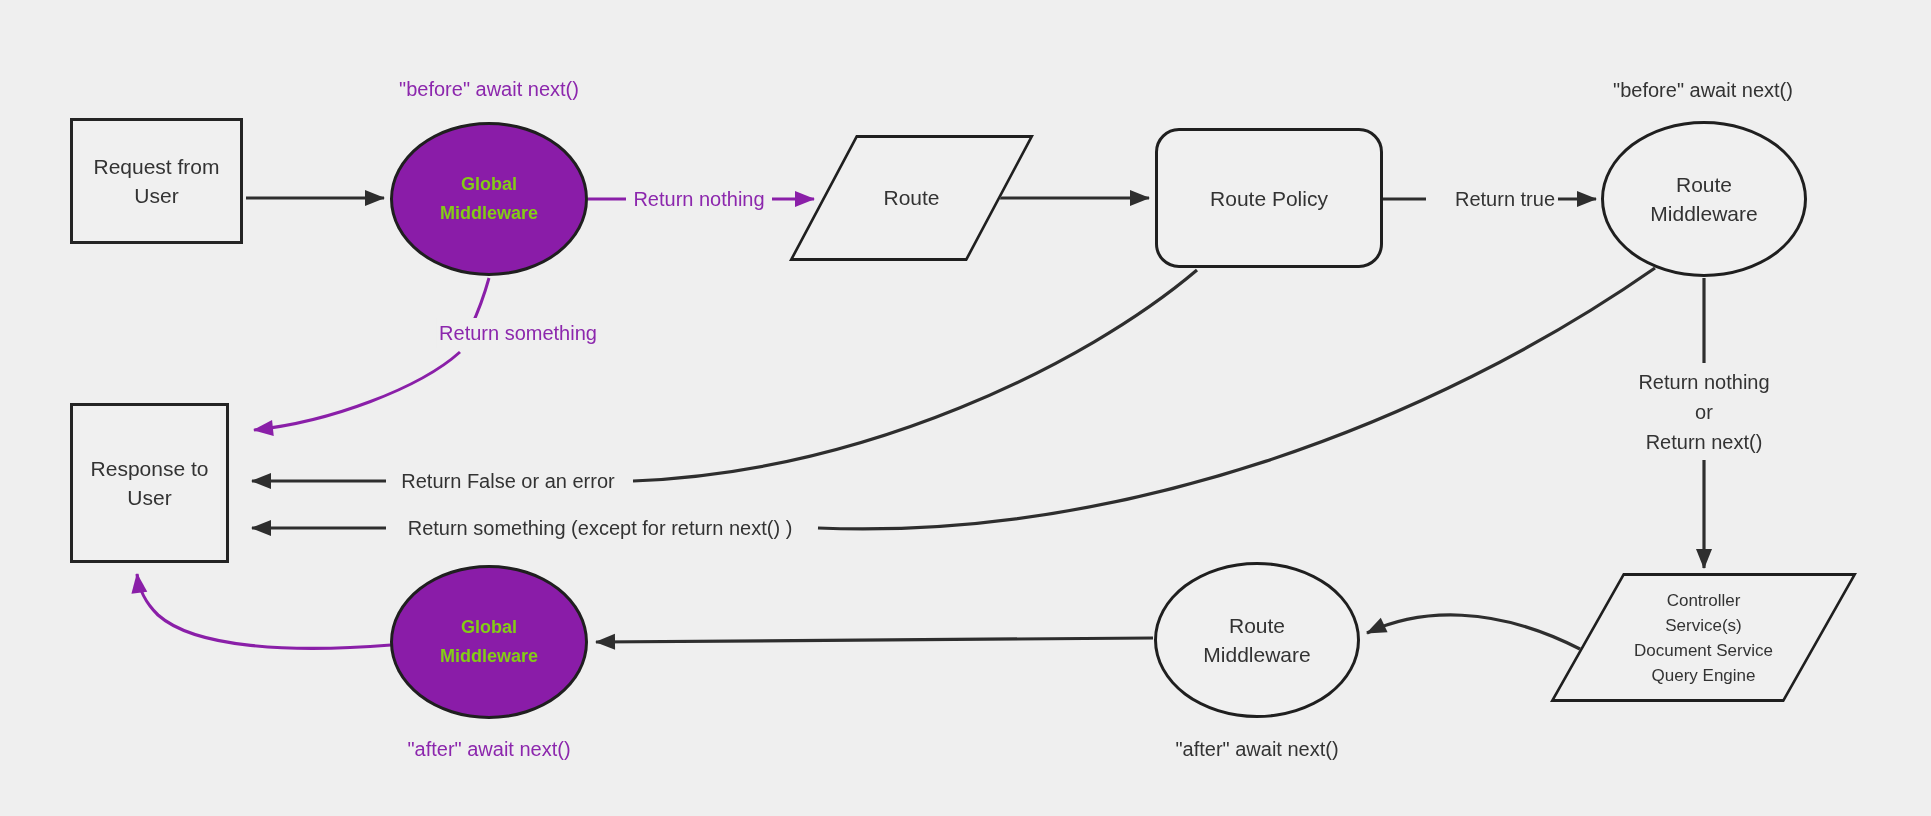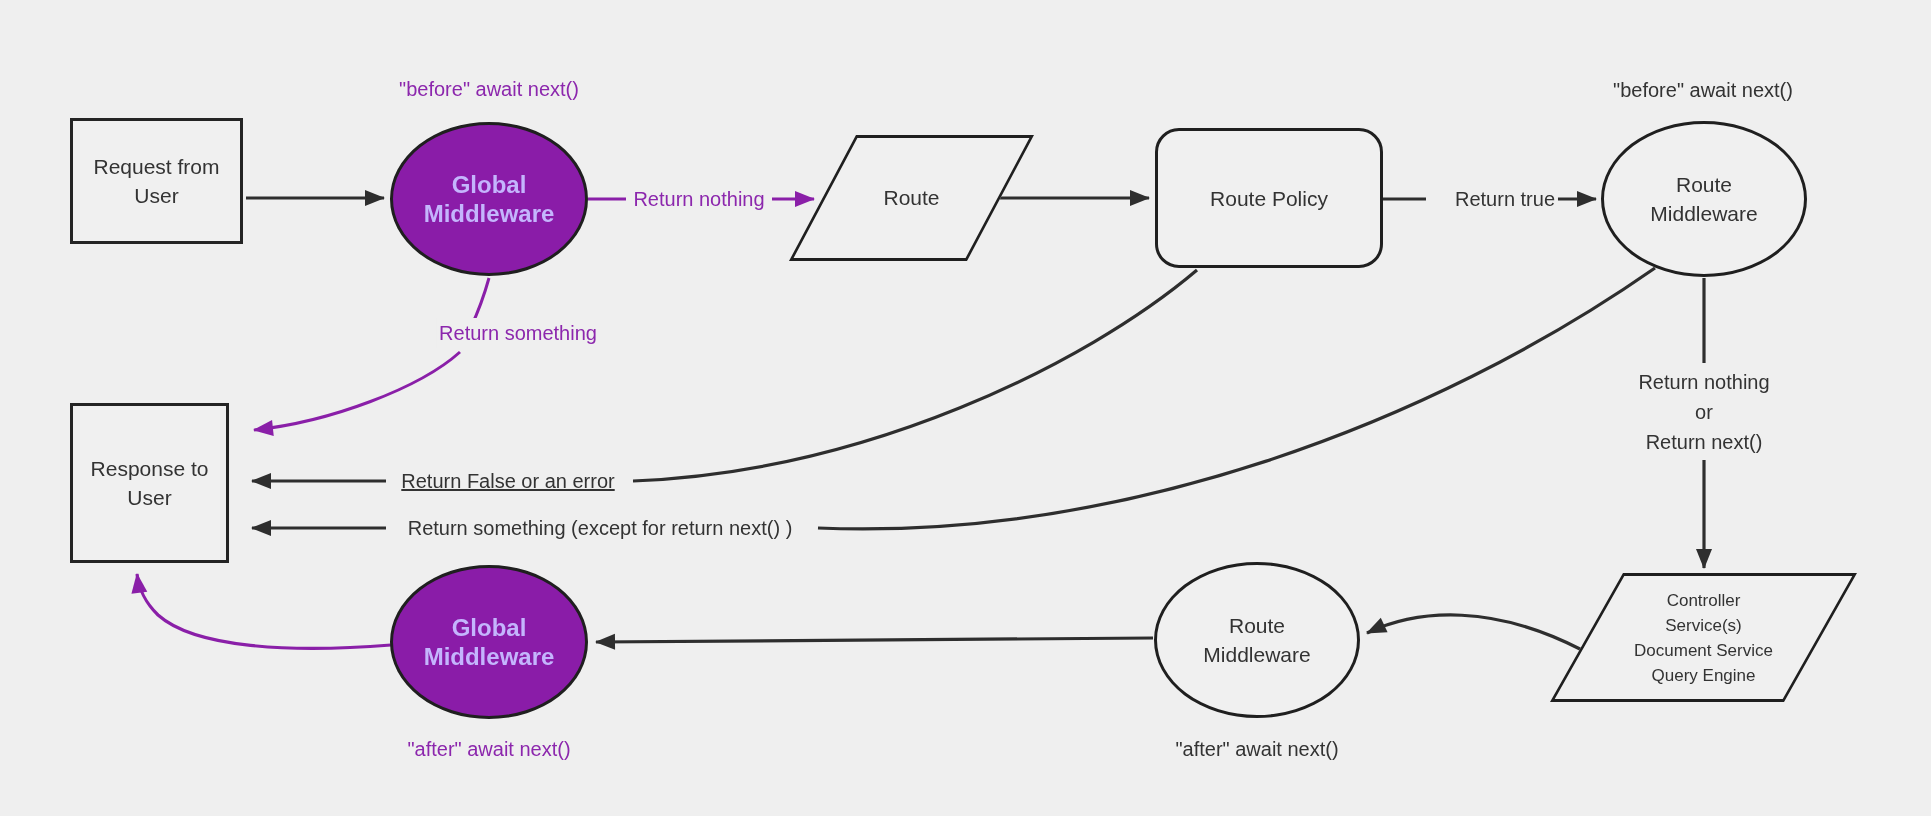--- a/index.html
+++ b/index.html
@@ -32,23 +32,23 @@
     background: #f0f0f0;
     border: 3px solid #242424;
   }
   .ellipse-node {
     background: #f0f0f0;
     border: 3px solid #1f1f1f;
     border-radius: 50%;
   }
   .ellipse-node.purple {
     background: #8a1ca8;
-    color: #c4b5fd;
+    color: #84cc16;
     font-weight: bold;
-    font-size: 24px;
+    font-size: 18px;
   }
   .rounded-node {
     background: #f0f0f0;
     border: 3px solid #1f1f1f;
     border-radius: 24px;
   }
   .para {
     position: absolute;
     background: #f0f0f0;
     border: 3px solid #1f1f1f;
@@ -156,21 +156,21 @@
   <div class="edge-label" style="left:1489px; top:199px;margin-left:16px;">Return true</div>
 
   <div class="edge-label" style="left:1703px; top:90px;">"before" await next()</div>
 
   <div class="edge-label" style="left:1704px; top:412px;">Return nothing
 or
 Return next()</div>
 
   <div class="edge-label purple" style="left:478px; top:333px;margin-left:40px;">Return something</div>
 
-  <div class="edge-label" style="left:508px; top:481px;text-decoration:underline;">Return False or an error</div>
+  <div class="edge-label" style="left:508px; top:481px;">Return False or an error</div>
 
   <div class="edge-label" style="left:600px; top:528px;">Return something (except for return next() )</div>
 
   <div class="edge-label" style="left:1257px; top:749px;">"after" await next()</div>
 
   <div class="edge-label purple" style="left:489px; top:749px;">"after" await next()</div>
 
 </div>
 
 </body></html>

